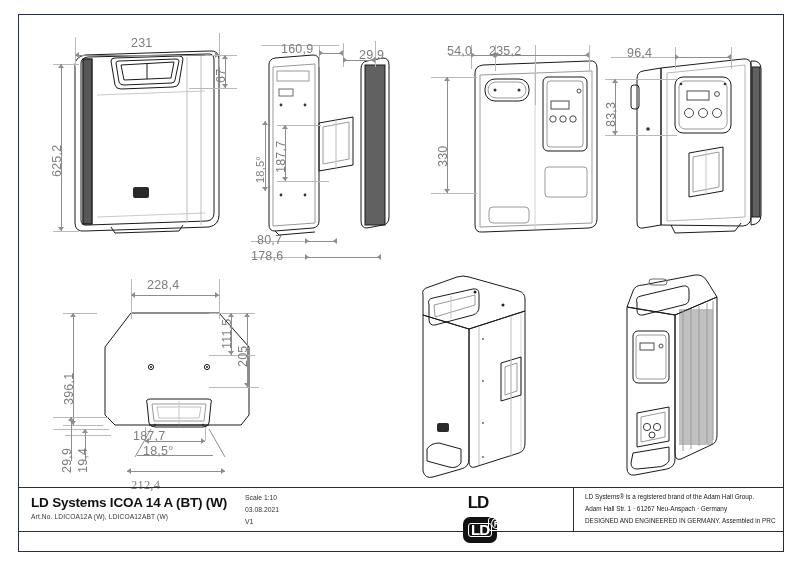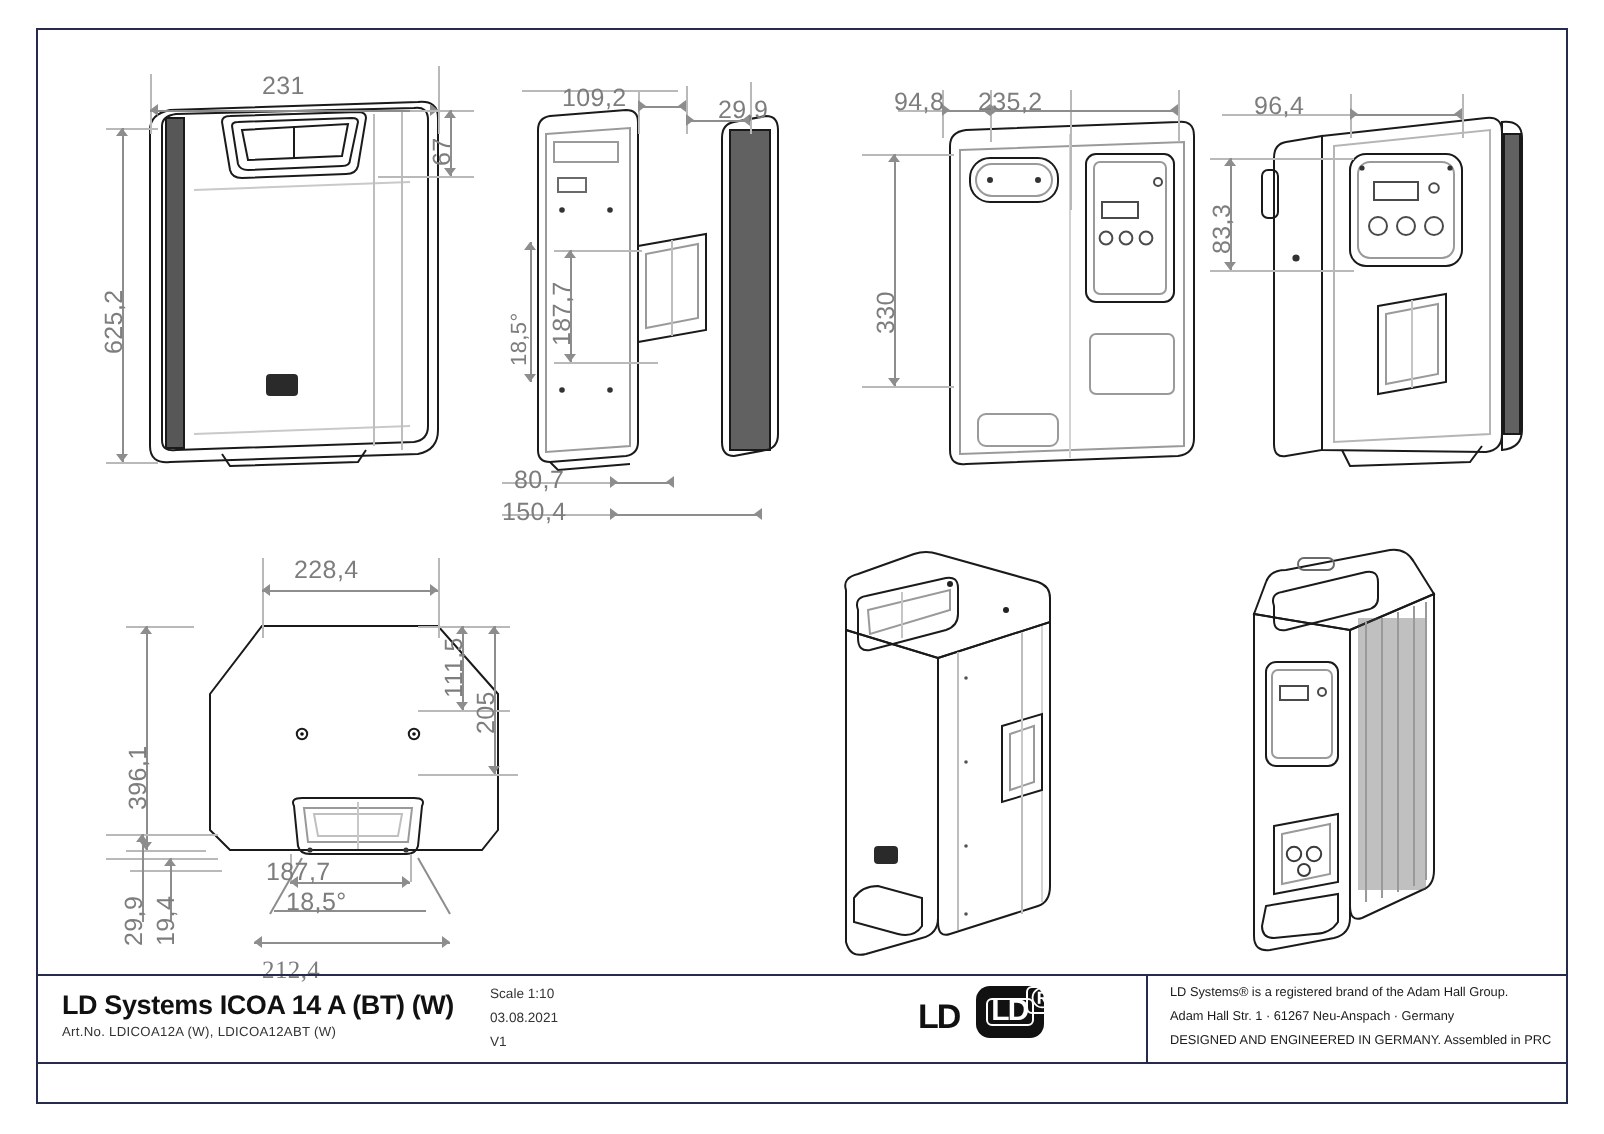--- a/index.html
+++ b/index.html
@@ -39,21 +39,21 @@
   .view svg{display:block;overflow:visible;}
 
   
   #titleblock{position:absolute;left:0;right:0;bottom:0;height:64px;}
   #tb-name{position:absolute;left:12px;top:8px;font-size:13.5px;font-weight:bold;
            color:#111;letter-spacing:-.2px;}
   #tb-art{position:absolute;left:12px;top:26px;font-size:6.6px;color:#333;
           letter-spacing:.15px;}
   #tb-meta{position:absolute;left:226px;top:5px;font-size:6.8px;color:#333;
            line-height:1.75;}
-  #tb-logo{position:absolute;left:440px;top:6px;display:flex;align-items:flex-end;gap:4px;}
+  #tb-logo{position:absolute;left:440px;top:6px;display:flex;align-items:center;gap:4px;flex-direction:column;}
   .logo-ld{font-size:17px;font-weight:bold;color:#111;letter-spacing:-1px;}
   .logo-sys{font-size:25px;font-weight:bold;color:#111;letter-spacing:-1.2px;
             margin-left:-2px;}
   .logo-badge{width:34px;height:26px;background:#111;border-radius:7px;
               display:flex;align-items:center;justify-content:center;margin-left:4px;
               position:relative;}
   .logo-badge span{color:#fff;font-size:15px;font-weight:bold;letter-spacing:-1px;
                    border:1.6px solid #fff;border-radius:3px;padding:0 2px;line-height:12px;}
   .logo-reg{position:absolute;right:-7px;top:0;font-size:6px;color:#111;}
   #tb-company{position:absolute;left:566px;top:4px;font-size:6.4px;color:#1a1a1a;
@@ -143,21 +143,21 @@
     </svg>
   </div>
 
   <div class="exl h" style="left:242px;top:30px;width:78px;"></div>
   <div class="exl v" style="left:300px;top:30px;height:22px;"></div>
   <div class="exl v" style="left:324px;top:28px;height:24px;"></div>
   <div class="exl v" style="left:356px;top:26px;height:26px;"></div>
   <div class="dl h" style="left:300px;top:38px;width:24px;"></div>
   <div class="tick r" style="left:300px;top:35px;"></div>
   <div class="tick l" style="left:320px;top:35px;"></div>
-  <div class="dim" style="left:262px;top:28px;">109,2</div>
+  <div class="dim" style="left:262px;top:28px;">160,9</div>
   <div class="dl h" style="left:324px;top:45px;width:32px;"></div>
   <div class="tick r" style="left:324px;top:42px;"></div>
   <div class="tick l" style="left:352px;top:42px;"></div>
   <div class="dim" style="left:340px;top:34px;">29,9</div>
 
   <div class="dl v" style="left:246px;top:106px;height:70px;"></div>
   <div class="tick u" style="left:243px;top:106px;"></div>
   <div class="tick d" style="left:243px;top:172px;"></div>
   <div class="dim v small" style="left:236px;top:168px;transform:rotate(-90deg);">18,5°</div>
 
@@ -171,21 +171,21 @@
   <div class="exl h" style="left:232px;top:226px;width:86px;"></div>
   <div class="dl h" style="left:286px;top:226px;width:32px;"></div>
   <div class="tick r" style="left:286px;top:223px;"></div>
   <div class="tick l" style="left:314px;top:223px;"></div>
   <div class="dim" style="left:238px;top:219px;">80,7</div>
 
   <div class="exl h" style="left:232px;top:242px;width:130px;"></div>
   <div class="dl h" style="left:286px;top:242px;width:76px;"></div>
   <div class="tick r" style="left:286px;top:239px;"></div>
   <div class="tick l" style="left:358px;top:239px;"></div>
-  <div class="dim" style="left:232px;top:235px;">150,4</div>
+  <div class="dim" style="left:232px;top:235px;">178,6</div>
 
   <div class="view" style="left:452px;top:42px;">
     <svg width="130" height="180" viewBox="0 0 130 180">
       <g fill="none" stroke="#1a1a1a" stroke-width="1">
         <path d="M4 16 Q4 9 12 8 L118 4 Q126 3 126 11 L126 162 Q126 170 118 171 L12 175 Q4 176 4 168 Z"></path>
         <path d="M9 18 L121 14 L121 166 L9 170 Z" stroke="#9a9a9a"></path>
 
         <rect x="14" y="22" width="44" height="22" rx="10" stroke="#1a1a1a"></rect>
         <rect x="17" y="25" width="38" height="16" rx="8" stroke="#9a9a9a"></rect>
         <circle cx="24" cy="33" r="1.5" fill="#333" stroke="none"></circle>
@@ -207,21 +207,21 @@
   </div>
 
   <div class="exl v" style="left:452px;top:30px;height:24px;"></div>
   <div class="exl v" style="left:476px;top:30px;height:26px;"></div>
   <div class="exl v" style="left:516px;top:30px;height:60px;"></div>
   <div class="exl v" style="left:570px;top:30px;height:26px;"></div>
   <div class="exl h" style="left:430px;top:40px;width:50px;"></div>
   <div class="dl h" style="left:452px;top:40px;width:24px;"></div>
   <div class="tick r" style="left:452px;top:37px;"></div>
   <div class="tick l" style="left:472px;top:37px;"></div>
-  <div class="dim" style="left:428px;top:30px;">94,8</div>
+  <div class="dim" style="left:428px;top:30px;">54,0</div>
   <div class="dl h" style="left:476px;top:40px;width:94px;"></div>
   <div class="tick r" style="left:476px;top:37px;"></div>
   <div class="tick l" style="left:566px;top:37px;"></div>
   <div class="dim" style="left:470px;top:30px;">235,2</div>
 
   <div class="exl h" style="left:412px;top:62px;width:46px;"></div>
   <div class="exl h" style="left:412px;top:178px;width:46px;"></div>
   <div class="dl v" style="left:428px;top:62px;height:116px;"></div>
   <div class="tick u" style="left:425px;top:62px;"></div>
   <div class="tick d" style="left:425px;top:174px;"></div>

